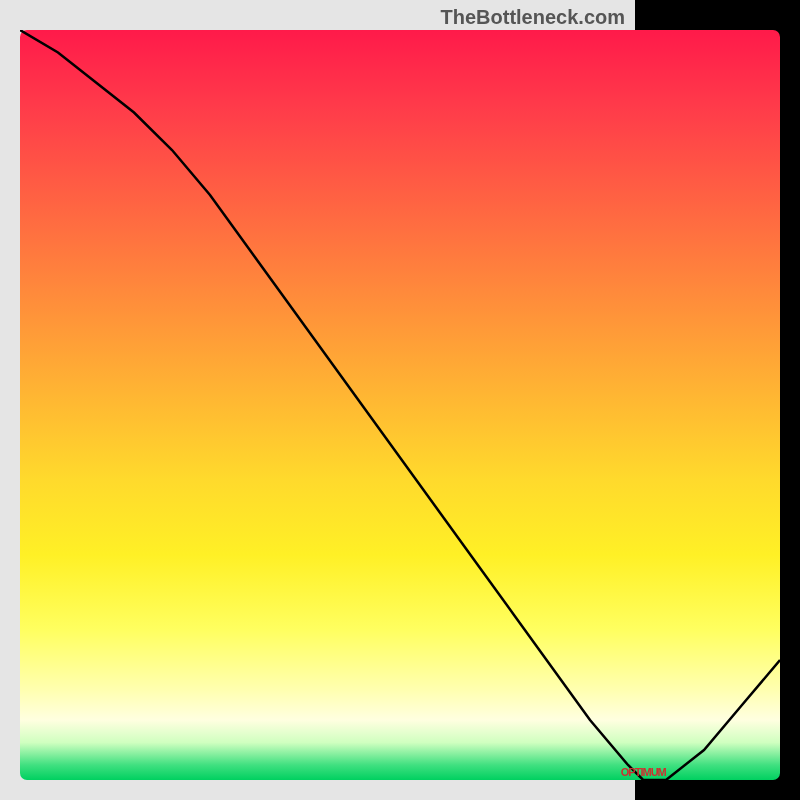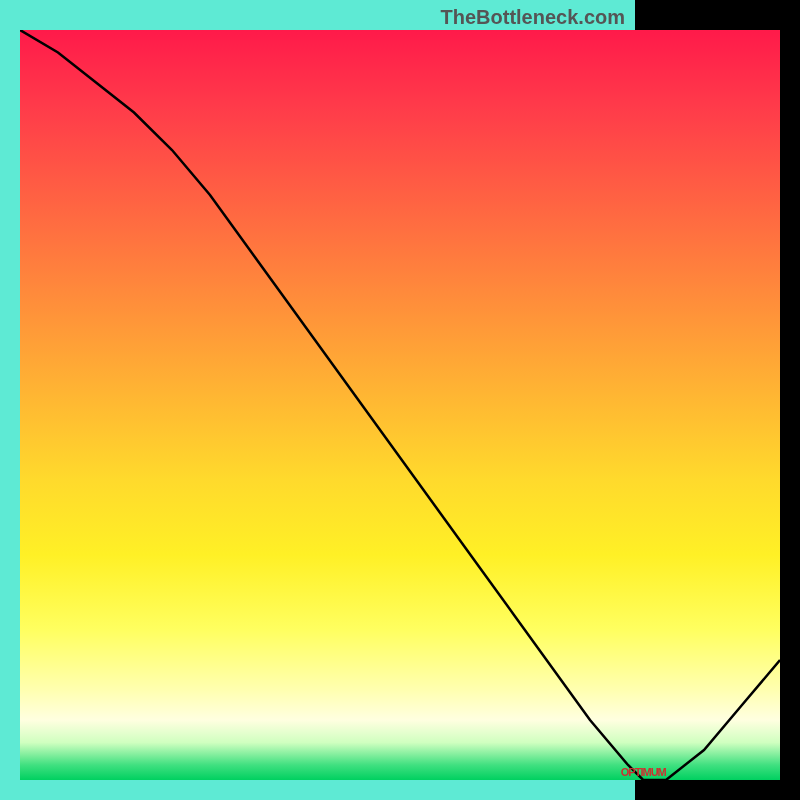--- a/index.html
+++ b/index.html
@@ -1,21 +1,21 @@
 <!DOCTYPE html>
 <html><head>
 <meta charset="utf-8">
 <style>
   * { margin: 0; padding: 0; box-sizing: border-box; }
   html, body { width: 800px; height: 800px; background: #000; overflow: hidden; }
   .chart-container {
     position: relative;
     width: 635px;
     height: 800px;
-    background: #5eead4;
+    background: #e5e5e5;
   }
   .watermark {
     position: absolute;
     top: 6px;
     right: 10px;
     font-family: Arial, sans-serif;
     font-size: 20px;
     font-weight: bold;
     color: #555;
     z-index: 5;
@@ -35,20 +35,21 @@
       #ffba32 50%,
       #ffda2c 60%,
       #fff026 70%,
       #ffff60 80%,
       #ffffb0 88%,
       #ffffe0 92%,
       #d0ffc0 95%,
       #40e080 98%,
       #00d060 100%
     );
+    border-radius: 7px;
   }
   .curve {
     position: absolute;
     left: 0; top: 0;
     width: 100%;
     height: 100%;
   }
   .x-label-marker {
     position: absolute;
     font-family: Arial, sans-serif;

